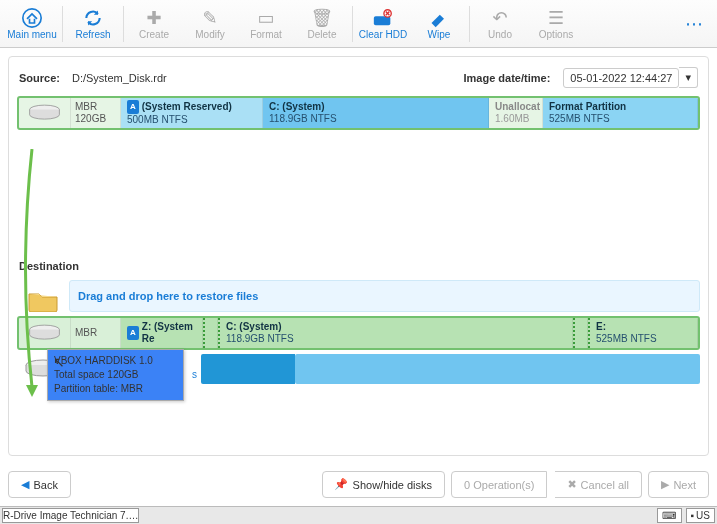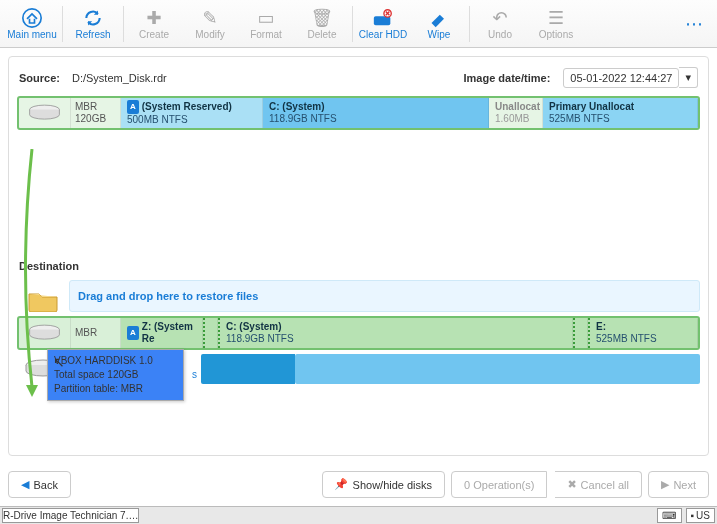--- a/index.html
+++ b/index.html
@@ -185,21 +185,21 @@
       </div>
       <div class="disk-cell part p-c">
         <div class="part-title">C: (System)</div>
         <div class="part-sub">118.9GB NTFS</div>
       </div>
       <div class="disk-cell part p-unalloc">
         <div class="part-title">Unallocat</div>
         <div class="part-sub">1.60MB</div>
       </div>
       <div class="disk-cell part p-primary">
-        <div class="part-title">Primary Unallocat</div>
+        <div class="part-title">Format Partition</div>
         <div class="part-sub">525MB NTFS</div>
       </div>
     </div>
 
     <div class="card-gap"></div>
 
     <div class="dest-label">Destination</div>
 
     <div class="drop-row">
       <div class="folder-ico">

